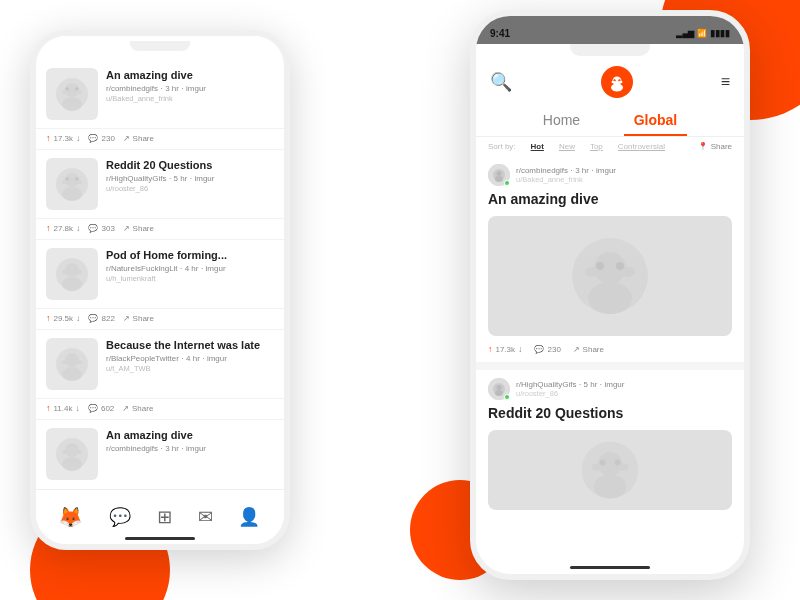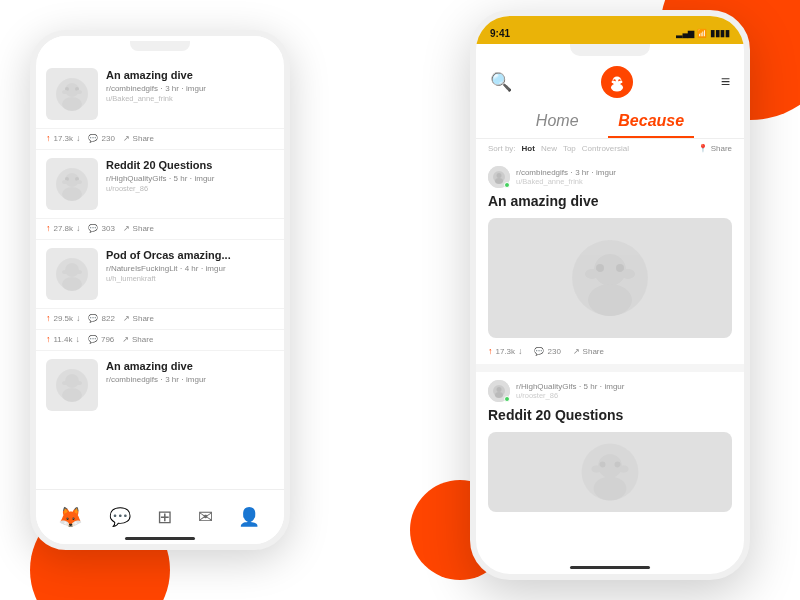--- a/index.html
+++ b/index.html
@@ -95,21 +95,21 @@
     .notch-left {
       width: 60px;
       height: 10px;
       background: #f0f0f0;
       border-radius: 0 0 8px 8px;
     }
 
     
     .status-bar-right {
       height: 28px;
-      background: #eab308;
+      background: #737373;
       display: flex;
       align-items: center;
       justify-content: space-between;
       padding: 6px 14px 0 14px;
       font-size: 9px;
       font-weight: 600;
       color: #111;
     }
     .status-time {
       font-size: 10px;
@@ -262,52 +262,52 @@
 
     
     .tabs-right {
       display: flex;
       border-bottom: 1px solid #eee;
       padding: 0 40px;
       justify-content: space-around;
     }
 
     .tab-item {
-      font-size: 16px;
+      font-size: 14px;
       padding: 6px 10px;
       color: #888;
       font-weight: 500;
       cursor: pointer;
       border-bottom: 2px solid transparent;
-      font-style: italic;
     }
 
     .tab-item.active {
       color: #FF4500;
       border-bottom: 2px solid #FF4500;
     }
 
     
     .sort-bar {
       display: flex;
       align-items: center;
       justify-content: space-between;
       padding: 5px 12px;
       font-size: 8px;
       color: #aaa;
     }
 
     .sort-options {
       display: flex;
-      gap: 6px;
+      gap: 15px;
     }
 
     .sort-option {
       color: #bbb;
       font-size: 8px;
+      text-decoration: underline;
     }
     .sort-option.active {
       color: #333;
       font-weight: 600;
     }
 
     .global-btn {
       display: flex;
       align-items: center;
       gap: 2px;
@@ -485,50 +485,66 @@
         <div class="post-thumbnail">
           <svg width="36" height="36" viewBox="0 0 36 36" class="snoo-svg">
             <circle cx="18" cy="18" r="16" fill="#ccc"></circle>
             <circle cx="18" cy="14" r="7" fill="#bbb"></circle>
             <ellipse cx="18" cy="28" rx="10" ry="7" fill="#bbb"></ellipse>
             <ellipse cx="11" cy="16" rx="3" ry="2" fill="#bbb"></ellipse>
             <ellipse cx="25" cy="16" rx="3" ry="2" fill="#bbb"></ellipse>
           </svg>
         </div>
         <div class="post-info">
-          <div class="post-title">Pod of Orcas amazing...</div>
+          <div class="post-title">Pod of Home forming...</div>
           <div class="post-meta">r/NatureIsFuckingLit · 4 hr · imgur</div>
           <div class="post-user">u/h_lumenkraft</div>
         </div>
       </div>
       <div class="post-actions">
         <div class="vote-section">
           <span class="upvote-icon">↑</span>
           <span>29.5k</span>
           <span class="downvote-icon">↓</span>
         </div>
         <div class="comment-section">
           <span>💬</span>
           <span>822</span>
         </div>
         <div class="share-section">
           <span>↗</span>
           <span>Share</span>
         </div>
       </div>
 
+      <div class="post-item">
+        <div class="post-thumbnail">
+          <svg width="36" height="36" viewBox="0 0 36 36" class="snoo-svg">
+            <circle cx="18" cy="18" r="16" fill="#ccc"></circle>
+            <circle cx="18" cy="14" r="7" fill="#bbb"></circle>
+            <ellipse cx="18" cy="28" rx="10" ry="7" fill="#bbb"></ellipse>
+            <ellipse cx="11" cy="16" rx="3" ry="2" fill="#bbb"></ellipse>
+            <ellipse cx="25" cy="16" rx="3" ry="2" fill="#bbb"></ellipse>
+          </svg>
+        </div>
+        <div class="post-info">
+          <div class="post-title">Because the Internet was late</div>
+          <div class="post-meta">r/BlackPeopleTwitter · 4 hr · imgur</div>
+          <div class="post-user">u/t_AM_TWB</div>
+        </div>
+      </div>
       <div class="post-actions">
         <div class="vote-section">
           <span class="upvote-icon">↑</span>
           <span>11.4k</span>
           <span class="downvote-icon">↓</span>
         </div>
         <div class="comment-section">
           <span>💬</span>
-          <span>796</span>
+          <span>602</span>
         </div>
         <div class="share-section">
           <span>↗</span>
           <span>Share</span>
         </div>
       </div>
 
       <div class="post-item" style="border-bottom:none;">
         <div class="post-thumbnail">
           <svg width="36" height="36" viewBox="0 0 36 36" class="snoo-svg">
@@ -593,21 +609,21 @@
           <circle cx="12.5" cy="8.5" r="1.2" fill="#FF4500"></circle>
           <ellipse cx="6.5" cy="10" rx="2" ry="1.3" fill="white"></ellipse>
           <ellipse cx="13.5" cy="10" rx="2" ry="1.3" fill="white"></ellipse>
         </svg>
       </div>
       <span style="font-size:16px; color:#333; font-weight:700;">≡</span>
     </div>
 
     <div class="tabs-right">
       <div class="tab-item" style="color:#888; border-bottom:2px solid transparent;">Home</div>
-      <div class="tab-item active" style="color:#FF4500; border-bottom:2px solid #FF4500; font-weight:600;">Because</div>
+      <div class="tab-item active" style="color:#FF4500; border-bottom:2px solid #FF4500; font-weight:600;">Global</div>
     </div>
 
     <div class="sort-bar">
       <div class="sort-options">
         <span style="color:#bbb;">Sort by:</span>
         <span class="sort-option active">Hot</span>
         <span class="sort-option">New</span>
         <span class="sort-option">Top</span>
         <span class="sort-option">Controversial</span>
       </div>

